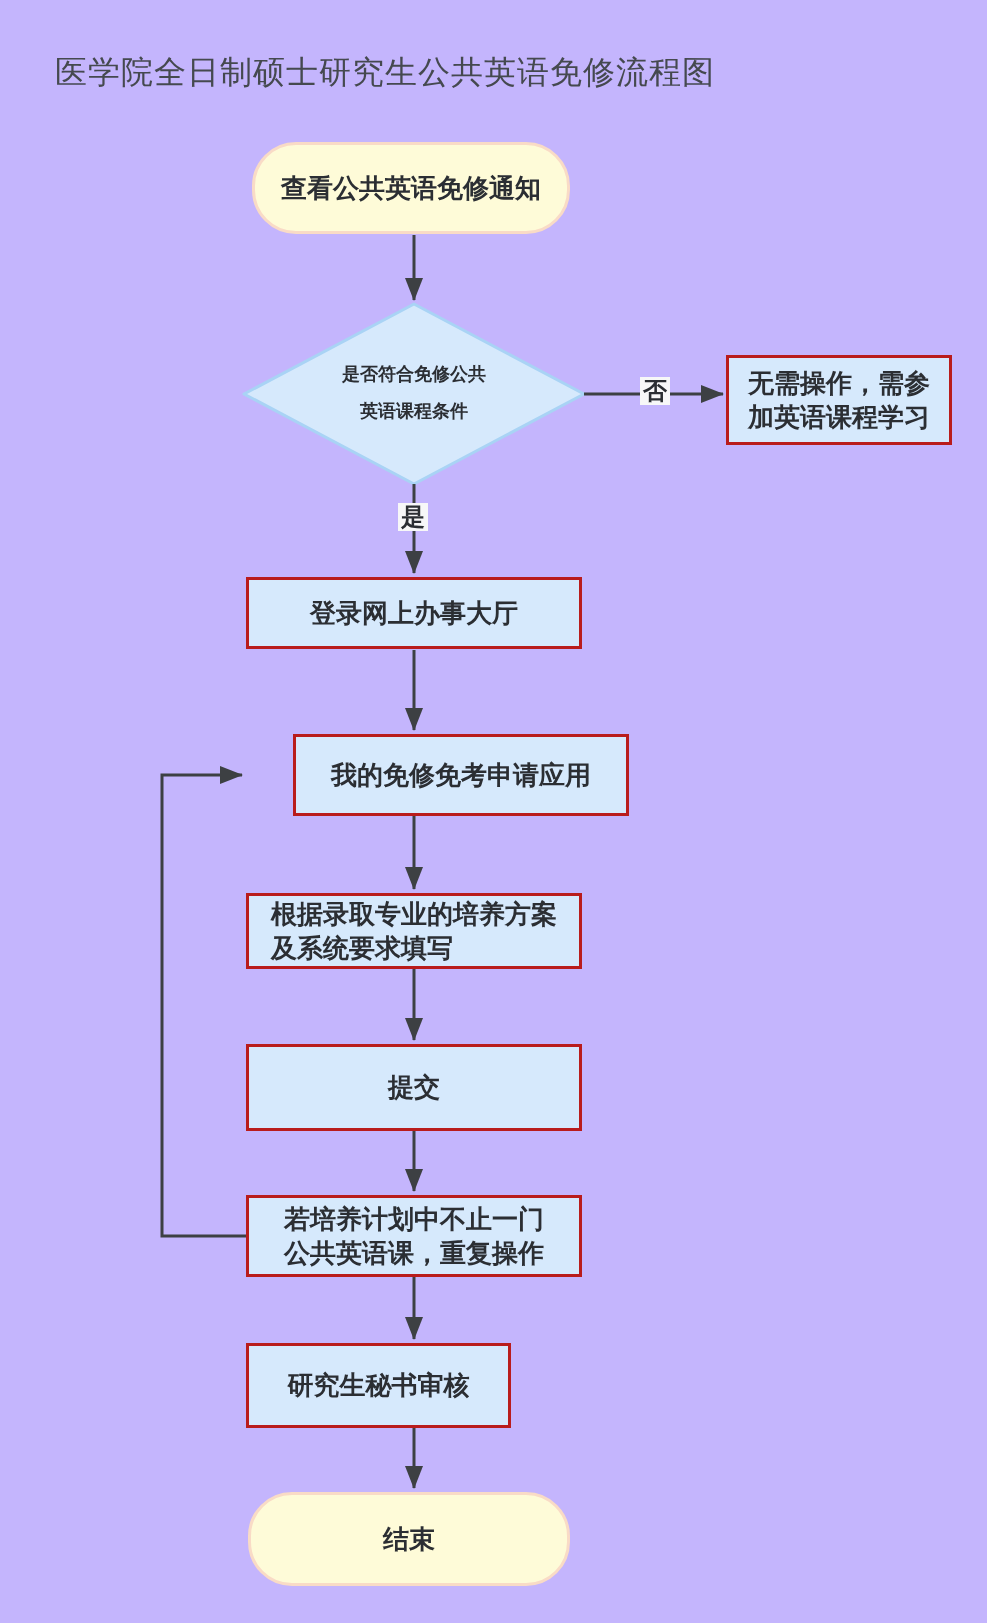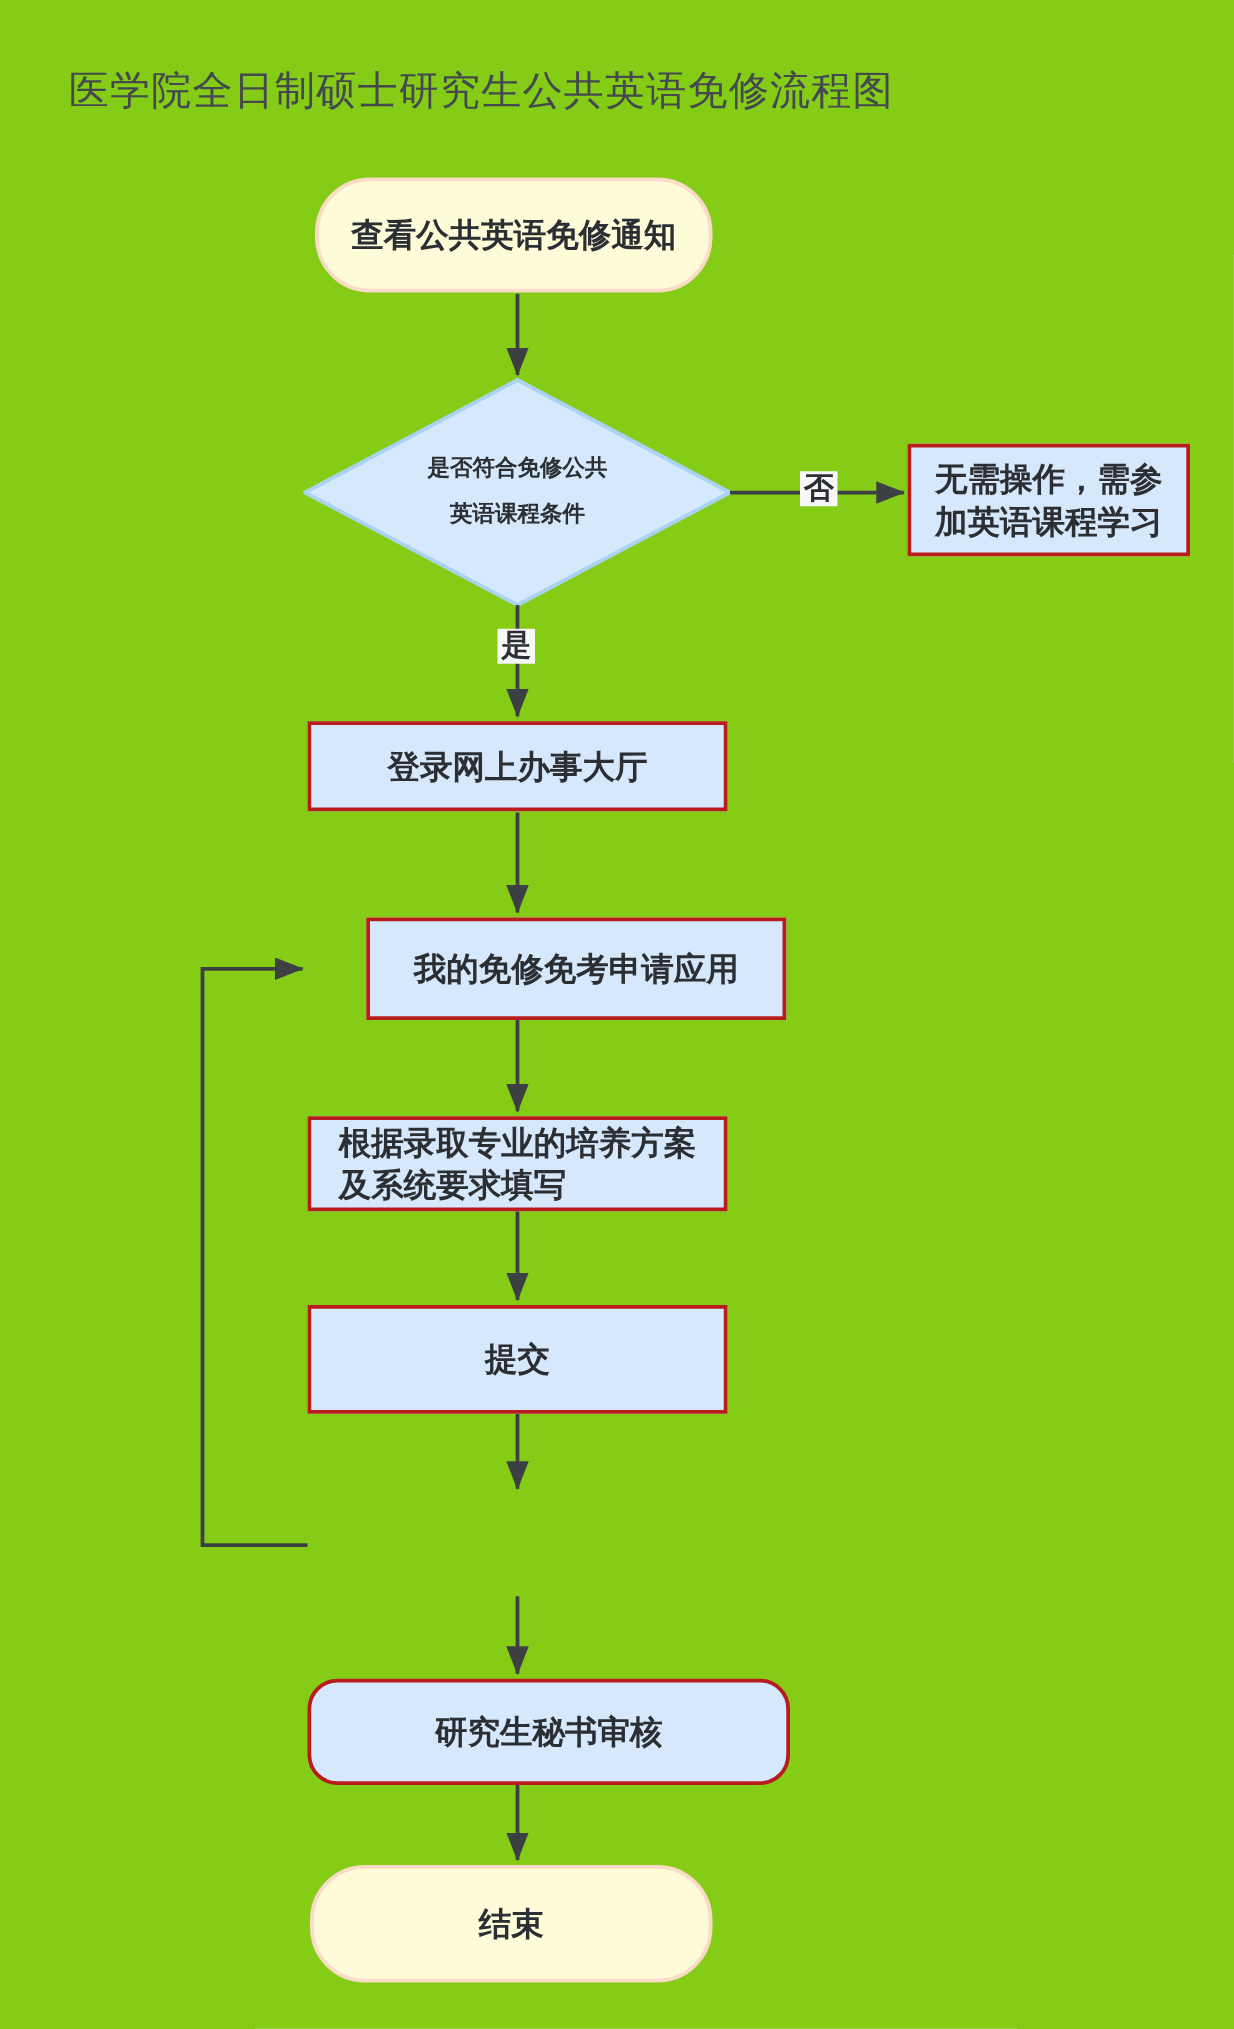--- a/index.html
+++ b/index.html
@@ -3,21 +3,21 @@
 <meta charset="utf-8">
 <style>
   html,body{margin:0;padding:0;}
   body{
     background:#f7f7f8;
     font-family:"Liberation Sans","DejaVu Sans",sans-serif;
   }
   .canvas{
     position:relative;
     width:987px;height:1623px;
-    background:#84cc16;
+    background:#c4b5fd;
     overflow:hidden;
   }
   .title{
     position:absolute;left:55px;top:51px;
     margin:0;
     font-size:32px;font-weight:500;
     color:#45494f;
     letter-spacing:1px;
     white-space:nowrap;
   }
@@ -59,21 +59,21 @@
     line-height:28px;
   }
   
   .n-start  {left:252px;top:142px;width:318px;height:92px;}
   .n-noact  {left:726px;top:355px;width:226px;height:90px;line-height:34px;}
   .n-login  {left:246px;top:577px;width:336px;height:72px;}
   .n-app    {left:246px;top:734px;width:336px;height:82px;margin-left:47px;}
   .n-fill   {left:246px;top:893px;width:336px;height:76px;line-height:34px;}
   .n-submit {left:246px;top:1044px;width:336px;height:87px;}
   .n-repeat {left:246px;top:1195px;width:336px;height:82px;line-height:34px;}
-  .n-review {left:246px;top:1343px;width:386px;height:85px;border-radius:24px;}
+  .n-review {left:246px;top:1343px;width:265px;height:85px;}
   .n-end    {left:248px;top:1492px;width:322px;height:94px;}
   .lbl-no   {left:640px;top:377px;}
   .lbl-yes  {left:398px;top:503px;}
 </style>
 </head>
 <body>
 
 <div class="canvas">
 
   <h1 class="title">医学院全日制硕士研究生公共英语免修流程图</h1>
@@ -125,20 +125,24 @@
 
   <div class="node process n-fill">
     <span>根据录取专业的培养方案
 及系统要求填写</span>
   </div>
 
   <div class="node process n-submit">
     <span>提交</span>
   </div>
 
+  <div class="node process n-repeat">
+    <span>若培养计划中不止一门
+公共英语课，重复操作</span>
+  </div>
 
   <div class="node process n-review">
     <span>研究生秘书审核</span>
   </div>
 
   <div class="node terminal n-end">
     <span>结束</span>
   </div>
 
 </div>

